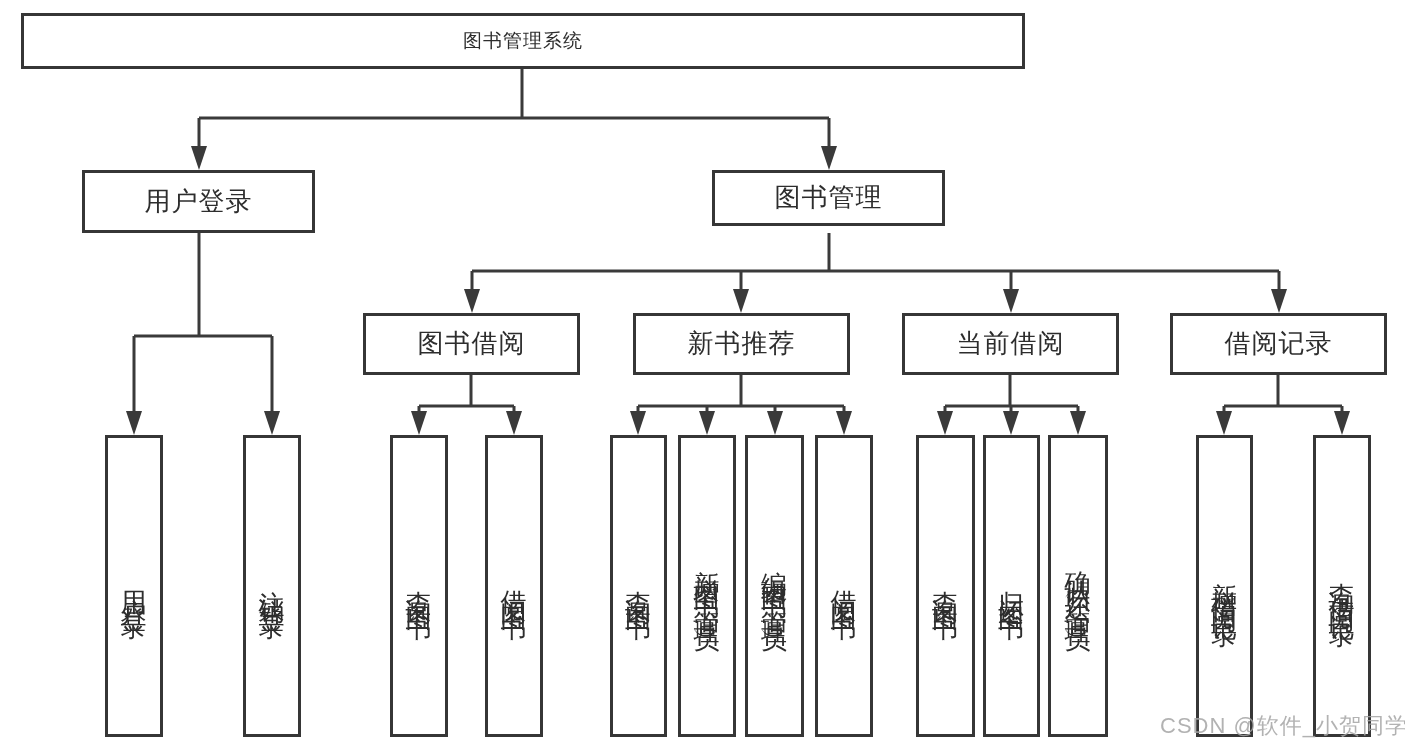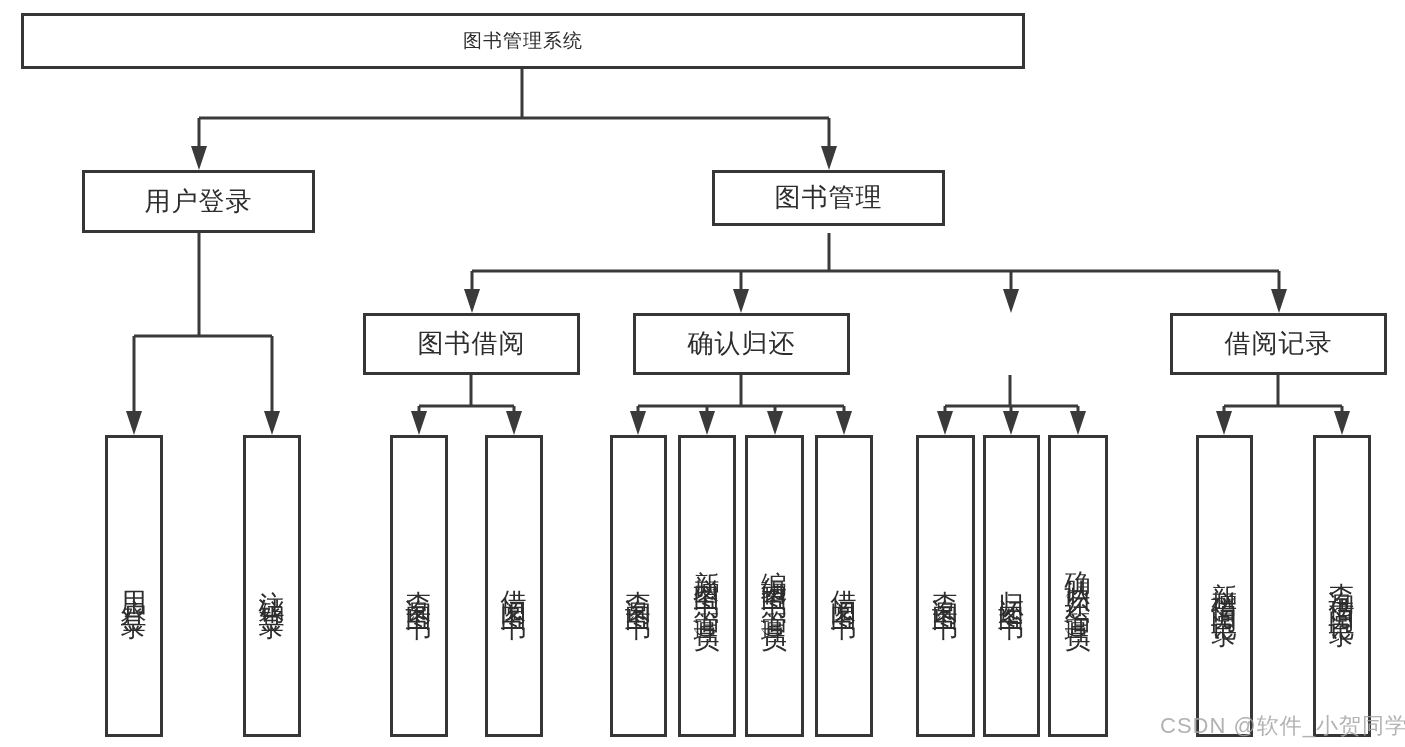--- a/index.html
+++ b/index.html
@@ -118,21 +118,24 @@
     <span class="hlabel">用户登录</span>
   </div>
   <div class="box" style="left:712px; top:170px; width:233px; height:56px;">
     <span class="hlabel">图书管理</span>
   </div>
 
   <div class="box" style="left:363px; top:313px; width:217px; height:62px;">
     <span class="hlabel">图书借阅</span>
   </div>
   <div class="box" style="left:633px; top:313px; width:217px; height:62px;">
-    <span class="hlabel">确认归还</span>
+    <span class="hlabel">新书推荐</span>
+  </div>
+  <div class="box" style="left:902px; top:313px; width:217px; height:62px;">
+    <span class="hlabel">当前借阅</span>
   </div>
   <div class="box" style="left:1170px; top:313px; width:217px; height:62px;">
     <span class="hlabel">借阅记录</span>
   </div>
 
   <div class="box" style="left:105px; top:435px; width:58px; height:302px;">
     <span class="vlabel">用户登录</span>
   </div>
   <div class="box" style="left:243px; top:435px; width:58px; height:302px;">
     <span class="vlabel">注销登录</span>

